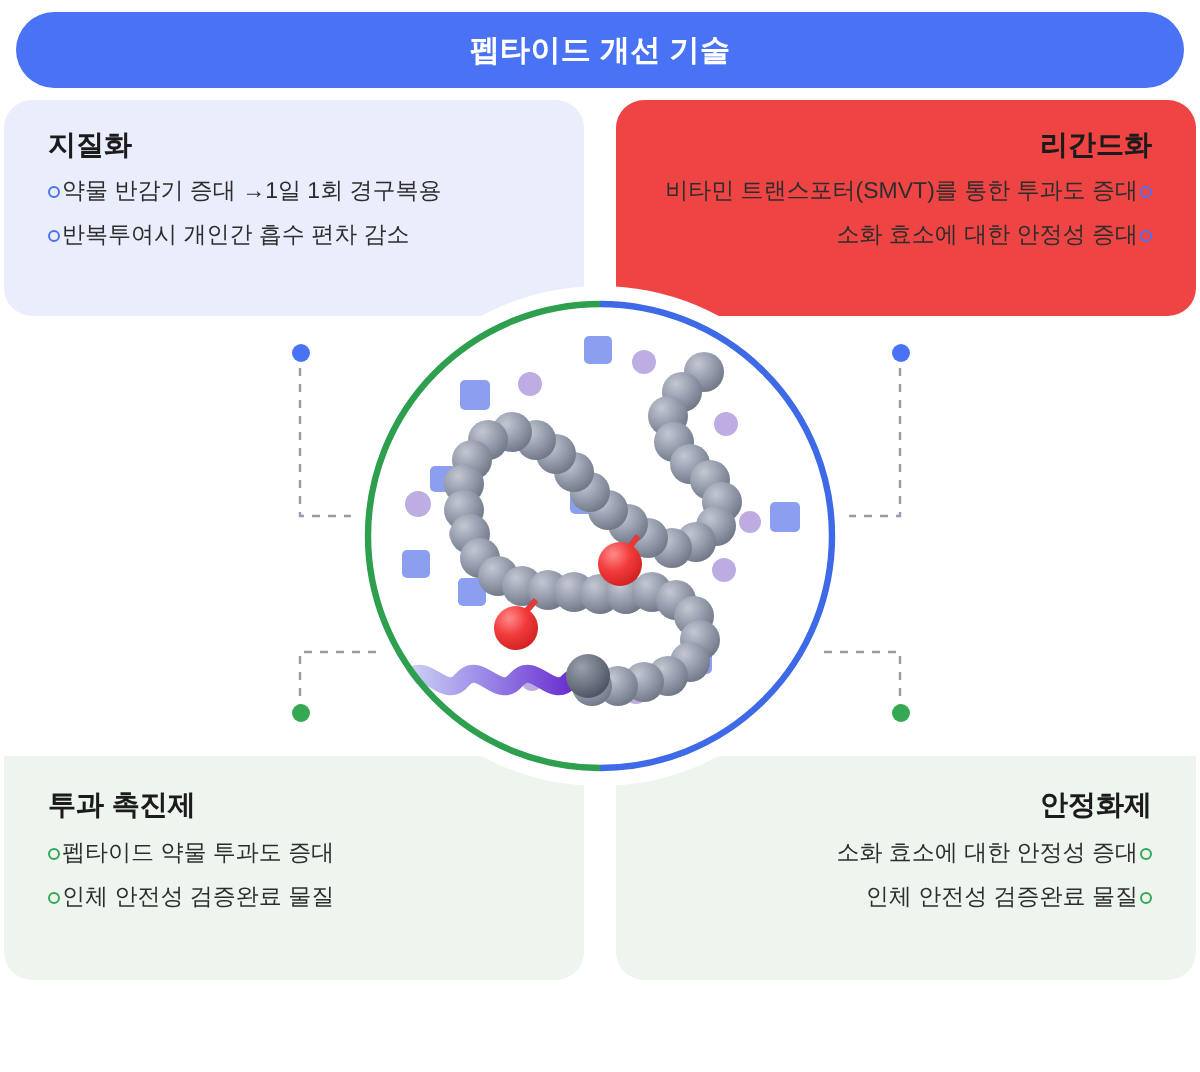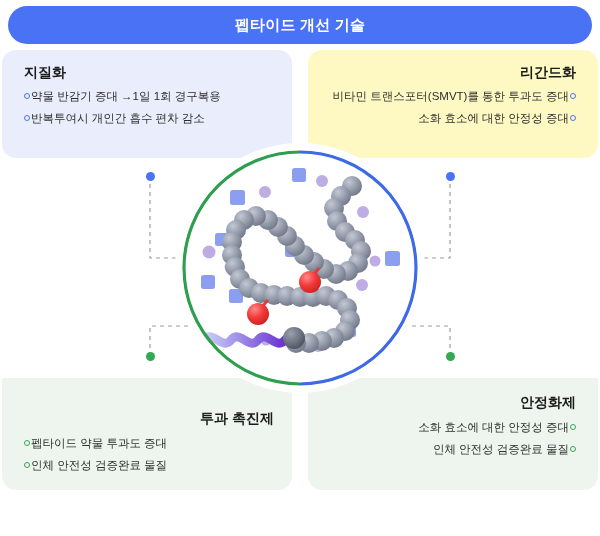--- a/index.html
+++ b/index.html
@@ -49,31 +49,30 @@
     box-sizing: border-box;
   }
   .panel-tl {
     left: 2px; top: 50px; height: 108px;
     background: #e9edfc;
     border-radius: 14px 14px 0 14px;
     padding: 14px 18px 0 22px;
   }
   .panel-tr {
     left: 308px; top: 50px; height: 108px;
-    background: #fef9c3;
+    background: #ef4444;
     border-radius: 14px 14px 14px 0;
     padding: 14px 22px 0 18px;
     text-align: right;
   }
   .panel-bl {
     left: 2px; top: 378px; height: 112px;
     background: #edf5ee;
     border-radius: 0 14px 14px 14px;
-    padding: 32px 18px 0 22px;
-    text-align: right;
+    padding: 16px 18px 0 22px;
   }
   .panel-br {
     left: 308px; top: 378px; height: 112px;
     background: #edf5ee;
     border-radius: 14px 0 14px 14px;
     padding: 16px 22px 0 18px;
     text-align: right;
   }
 
   .panel-title {

